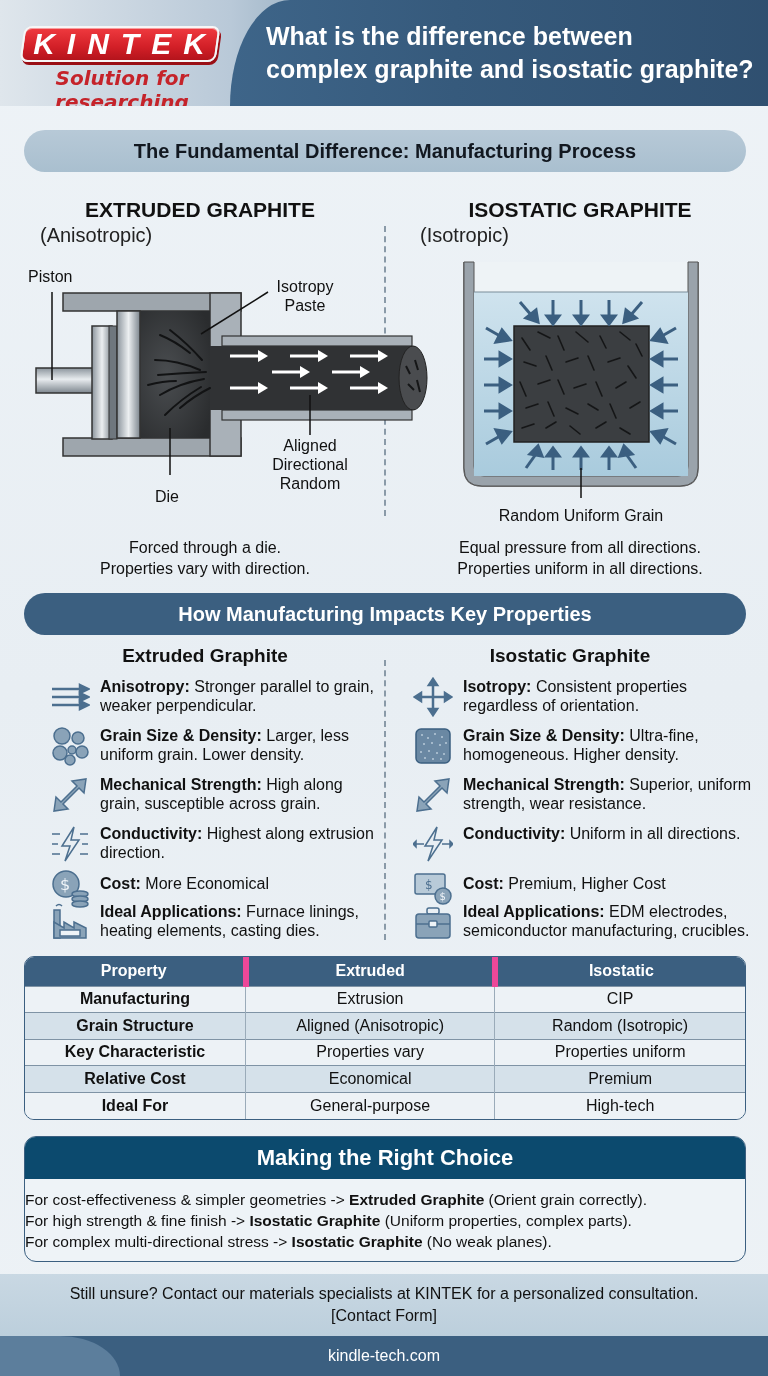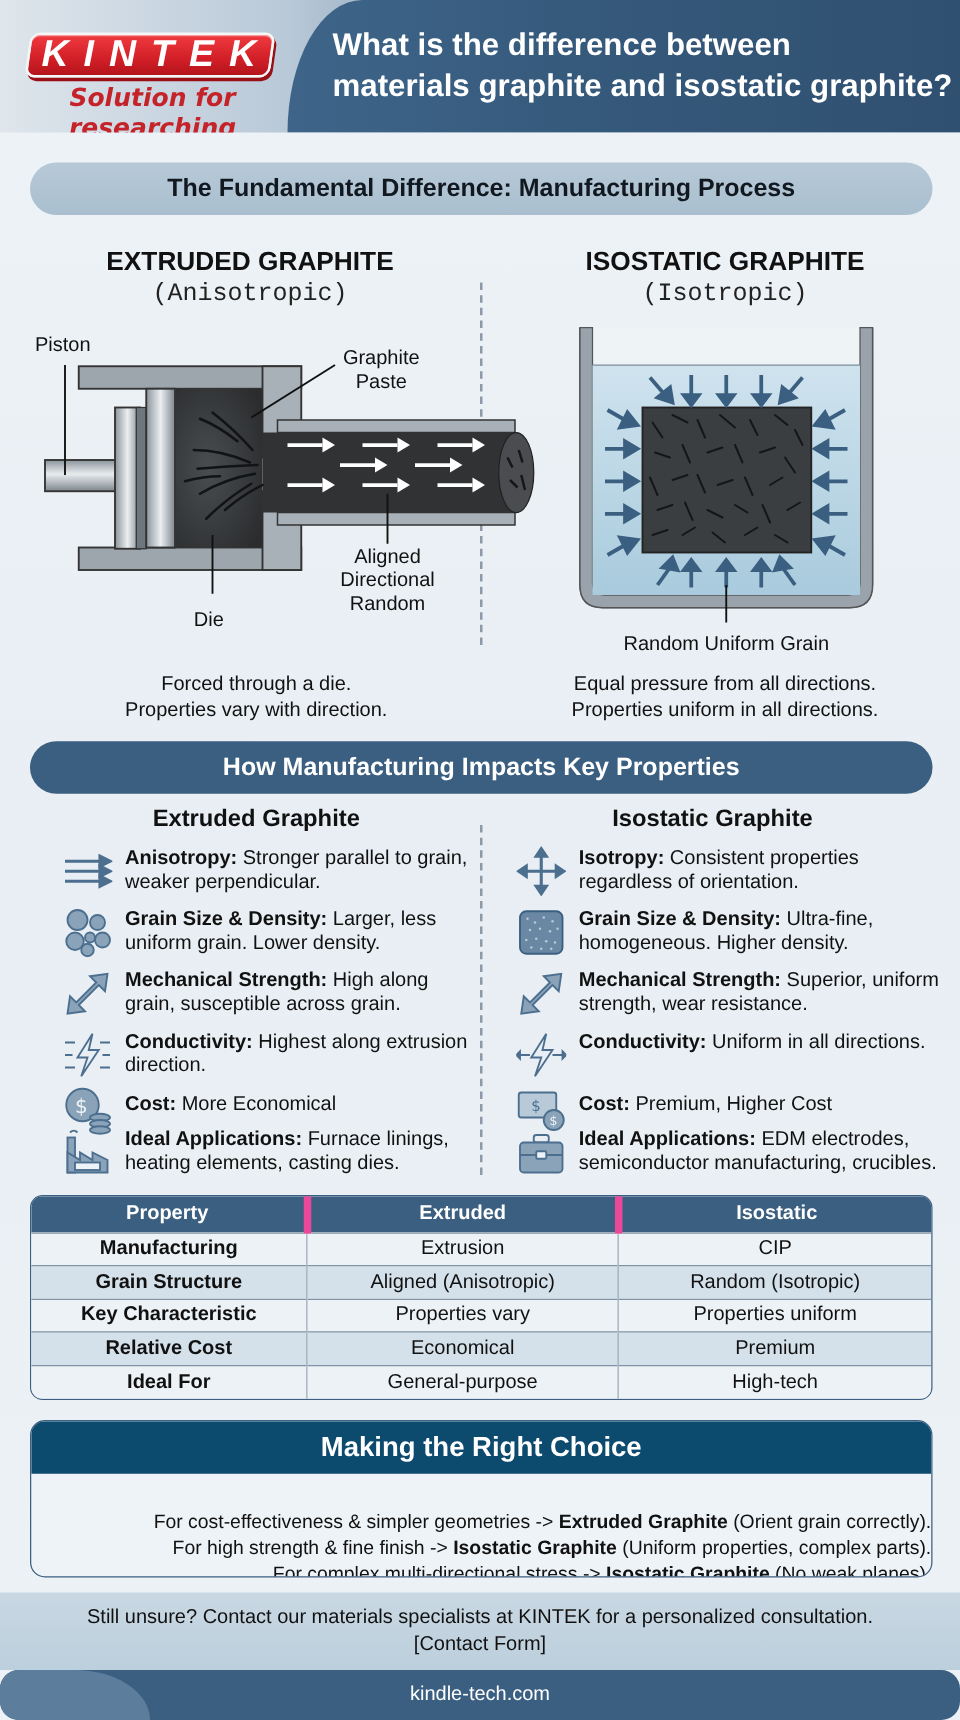--- a/index.html
+++ b/index.html
@@ -19,21 +19,21 @@
   .logo-text { position: absolute; left: 22px; top: 25px; width: 196px; text-align: center; color: #fff; font-weight: bold; font-style: italic; font-size: 30px; letter-spacing: 12px; line-height: 38px; padding-left: 10px; }
   .logo-tag { position: absolute; left: 22px; top: 66px; width: 200px; text-align: center; color: #c5232a; font-style: italic; font-weight: bold; font-size: 20px; font-family: "DejaVu Sans", sans-serif; }
   .header-title { position: absolute; left: 266px; top: 20px; width: 500px; color: #fff; font-weight: bold; font-size: 25px; line-height: 33px; }
 
   
   .pill { position: absolute; left: 24px; width: 722px; height: 42px; border-radius: 21px; display: flex; align-items: center; justify-content: center; font-weight: bold; font-size: 20px; }
   .pill.light { top: 130px; background: linear-gradient(180deg,#b7c9d7,#a9bfcf); color: #121820; }
   .pill.dark { top: 593px; background: #3b5f80; color: #fff; }
 
   .col-title { position: absolute; text-align: center; font-weight: bold; font-size: 21px; color: #111; }
-  .col-sub { position: absolute; text-align: center; font-size: 20px; color: #222; font-family: Liberation Mono, monospace; }
+  .col-sub { position: absolute; text-align: left; font-size: 20px; color: #222; }
 
   .divider { position: absolute; left: 384px; width: 0; border-left: 2px dashed #8a9aa8; }
 
   .label { position: absolute; font-size: 16px; color: #111; line-height: 19px; text-align: center; }
   .caption { position: absolute; text-align: center; font-size: 16px; color: #111; line-height: 21px; }
 
   
   .col-h { position: absolute; font-weight: bold; font-size: 19px; text-align: center; }
   .prop { position: absolute; display: flex; align-items: flex-start; }
   .prop .ico { width: 40px; height: 40px; flex: 0 0 40px; margin-right: 10px; }
@@ -46,41 +46,41 @@
   .tbl th { background: #3b5f80; color: #fff; font-weight: bold; font-size: 16px; height: 29px; border-right: 6px solid #ec4899; }
   .tbl td { font-size: 16px; height: 26.5px; text-align: center; border-top: 1px solid #7f93a5; border-right: 1px solid #9aabb9; color: #111; }
   .tbl tr:nth-child(even) td { background: #d5e1ea; }
   .tbl tr:nth-child(odd) td { background: #edf2f6; }
   .tbl td.k { font-weight: bold; }
   .tbl th:last-child, .tbl td:last-child { border-right: none; }
 
   
   .choice { position: absolute; left: 24px; top: 1136px; width: 722px; height: 126px; border-radius: 12px; overflow: hidden; border: 1.5px solid #3b5f80; background: #eef3f7; }
   .choice-h { height: 42px; background: #0c4a6e; color: #fff; font-weight: bold; font-size: 22px; display: flex; align-items: center; justify-content: center; }
-  .choice-lines { padding-top: 28px; text-align: right; font-size: 15.5px; line-height: 21px; color: #111; }
+  .choice-lines { padding-top: 10px; text-align: left; font-size: 15.5px; line-height: 21px; color: #111; }
 
   
   .cta { position: absolute; left: 0; top: 1274px; width: 768px; height: 62px; background: linear-gradient(180deg,#c9d8e3,#bccfdc); text-align: center; font-size: 16px; line-height: 22px; padding-top: 9px; color: #111; }
-  .foot { position: absolute; left: 0; top: 1336px; width: 768px; height: 40px; background: #3b5f80; overflow: hidden; border-radius: 15px; }
+  .foot { position: absolute; left: 0; top: 1336px; width: 768px; height: 40px; background: #3b5f80; overflow: hidden; }
   .foot-swoosh { position: absolute; left: -40px; top: 0; width: 160px; height: 40px; background: #5c7e9c; border-top-right-radius: 60px 40px; }
   .foot-text { position: absolute; left: 0; top: 0; width: 768px; line-height: 40px; text-align: center; color: #fff; font-size: 16px; }
 </style>
 </head>
 <body>
 
 <div class="page">
 
   <div class="header">
     <div class="header-band"></div>
     <div class="logo-box"></div>
     <div class="logo-text">KINTEK</div>
     <div class="logo-tag">Solution for researching</div>
     <div class="header-title">
       <div>What is the difference between</div>
-      <div>materials graphite and isostatic graphite?</div>
+      <div>complex graphite and isostatic graphite?</div>
     </div>
   </div>
 
   <div class="pill light">The Fundamental Difference: Manufacturing Process</div>
 
   <div class="col-title" style="left:40px; top:198px; width:320px;">EXTRUDED GRAPHITE</div>
   <div class="col-sub" style="left:40px; top:224px; width:320px;">(Anisotropic)</div>
   <div class="col-title" style="left:420px; top:198px; width:320px;">ISOSTATIC GRAPHITE</div>
   <div class="col-sub" style="left:420px; top:224px; width:320px;">(Isotropic)</div>
 
@@ -159,21 +159,21 @@
 
     <g stroke="#111" stroke-width="1.5">
       <line x1="32" y1="12" x2="32" y2="100"></line>
       <line x1="181" y1="54" x2="248" y2="12"></line>
       <line x1="150" y1="148" x2="150" y2="195"></line>
       <line x1="290" y1="115" x2="290" y2="155"></line>
     </g>
   </svg>
   <div class="label" style="left:28px; top:267px;">Piston</div>
   <div class="label" style="left:270px; top:277px; width:70px;">
-    <div>Graphite</div>
+    <div>Isotropy</div>
     <div>Paste</div>
   </div>
   <div class="label" style="left:155px; top:487px;">Die</div>
   <div class="label" style="left:265px; top:436px; width:90px;">
     <div>Aligned</div>
     <div>Directional</div>
     <div>Random</div>
   </div>
   <div class="caption" style="left:40px; top:537px; width:330px;">
     <div>Forced through a die.</div>

